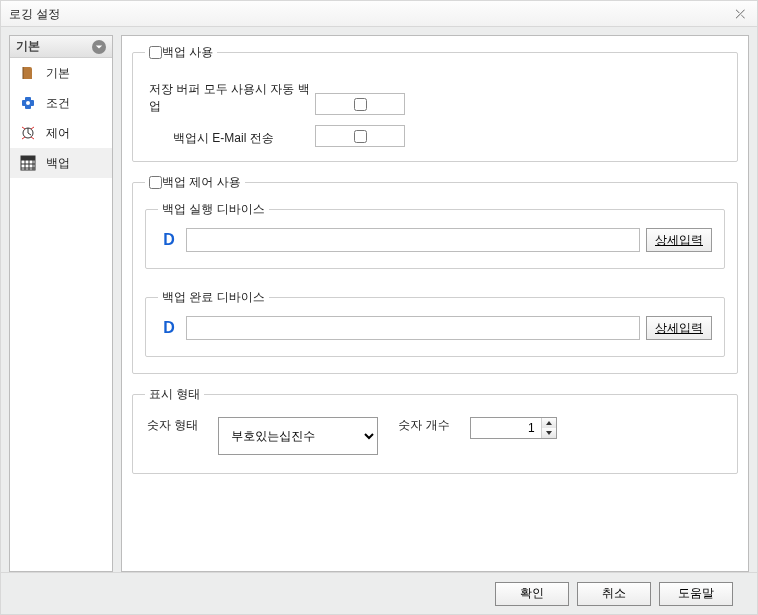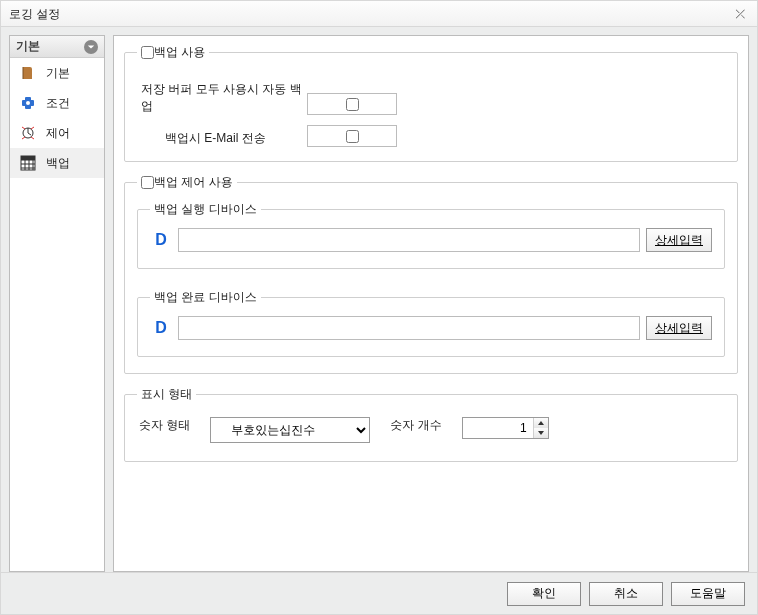--- a/index.html
+++ b/index.html
@@ -41,21 +41,21 @@
     background: #eceded;
     display:flex;
     flex-direction: column;
   }
   .upper {
     flex:1;
     display:flex;
     padding: 8px 8px 0 8px;
   }
   .sidebar {
-    width: 96px;
+    width: 104px;
     background:#fff;
     border:1px solid #bcbcbc;
     display:flex;
     flex-direction: column;
     overflow:hidden;
   }
   .sidebar-header {
     height:22px;
     background: linear-gradient(#f6f6f6,#e1e1e1);
     border-bottom:1px solid #cfcfcf;
@@ -147,23 +147,23 @@
     background:linear-gradient(#fdfdfd,#ececec);
     cursor:pointer;
     font-size:12px;
     text-decoration:underline;
   }
   .display-row {
     display:flex;align-items:flex-start;gap:20px;
     padding:4px 2px;
   }
   .sel {
-    width:160px;height:26px;
+    width:160px;height:38px;
     border:1px solid #9a9a9a;
-    padding-left:16px;
+    padding-left:8px;
     font-size:12px;
     background:#fff;
   }
   .spin-wrap {
     display:flex;align-items:center;
     border:1px solid #9a9a9a;
     height:22px;
     background:#fff;
   }
   .spin-wrap input {
@@ -180,21 +180,21 @@
     padding:0;display:flex;align-items:center;justify-content:center;
     cursor:pointer;
   }
   .spinner svg{width:6px;height:4px;}
   .footer {
     height:42px;
     display:flex;
     align-items:center;
     justify-content:flex-end;
     gap:8px;
-    padding:0 12px;
+    padding:0 24px;
     border-top:1px solid #d8d8d8;
     background:#eceded;
   }
   .btn {
     width:74px;height:24px;
     border:1px solid #8a8a8a;
     background:linear-gradient(#fefefe,#ececec);
     cursor:pointer;
     font-size:12px;
   }

